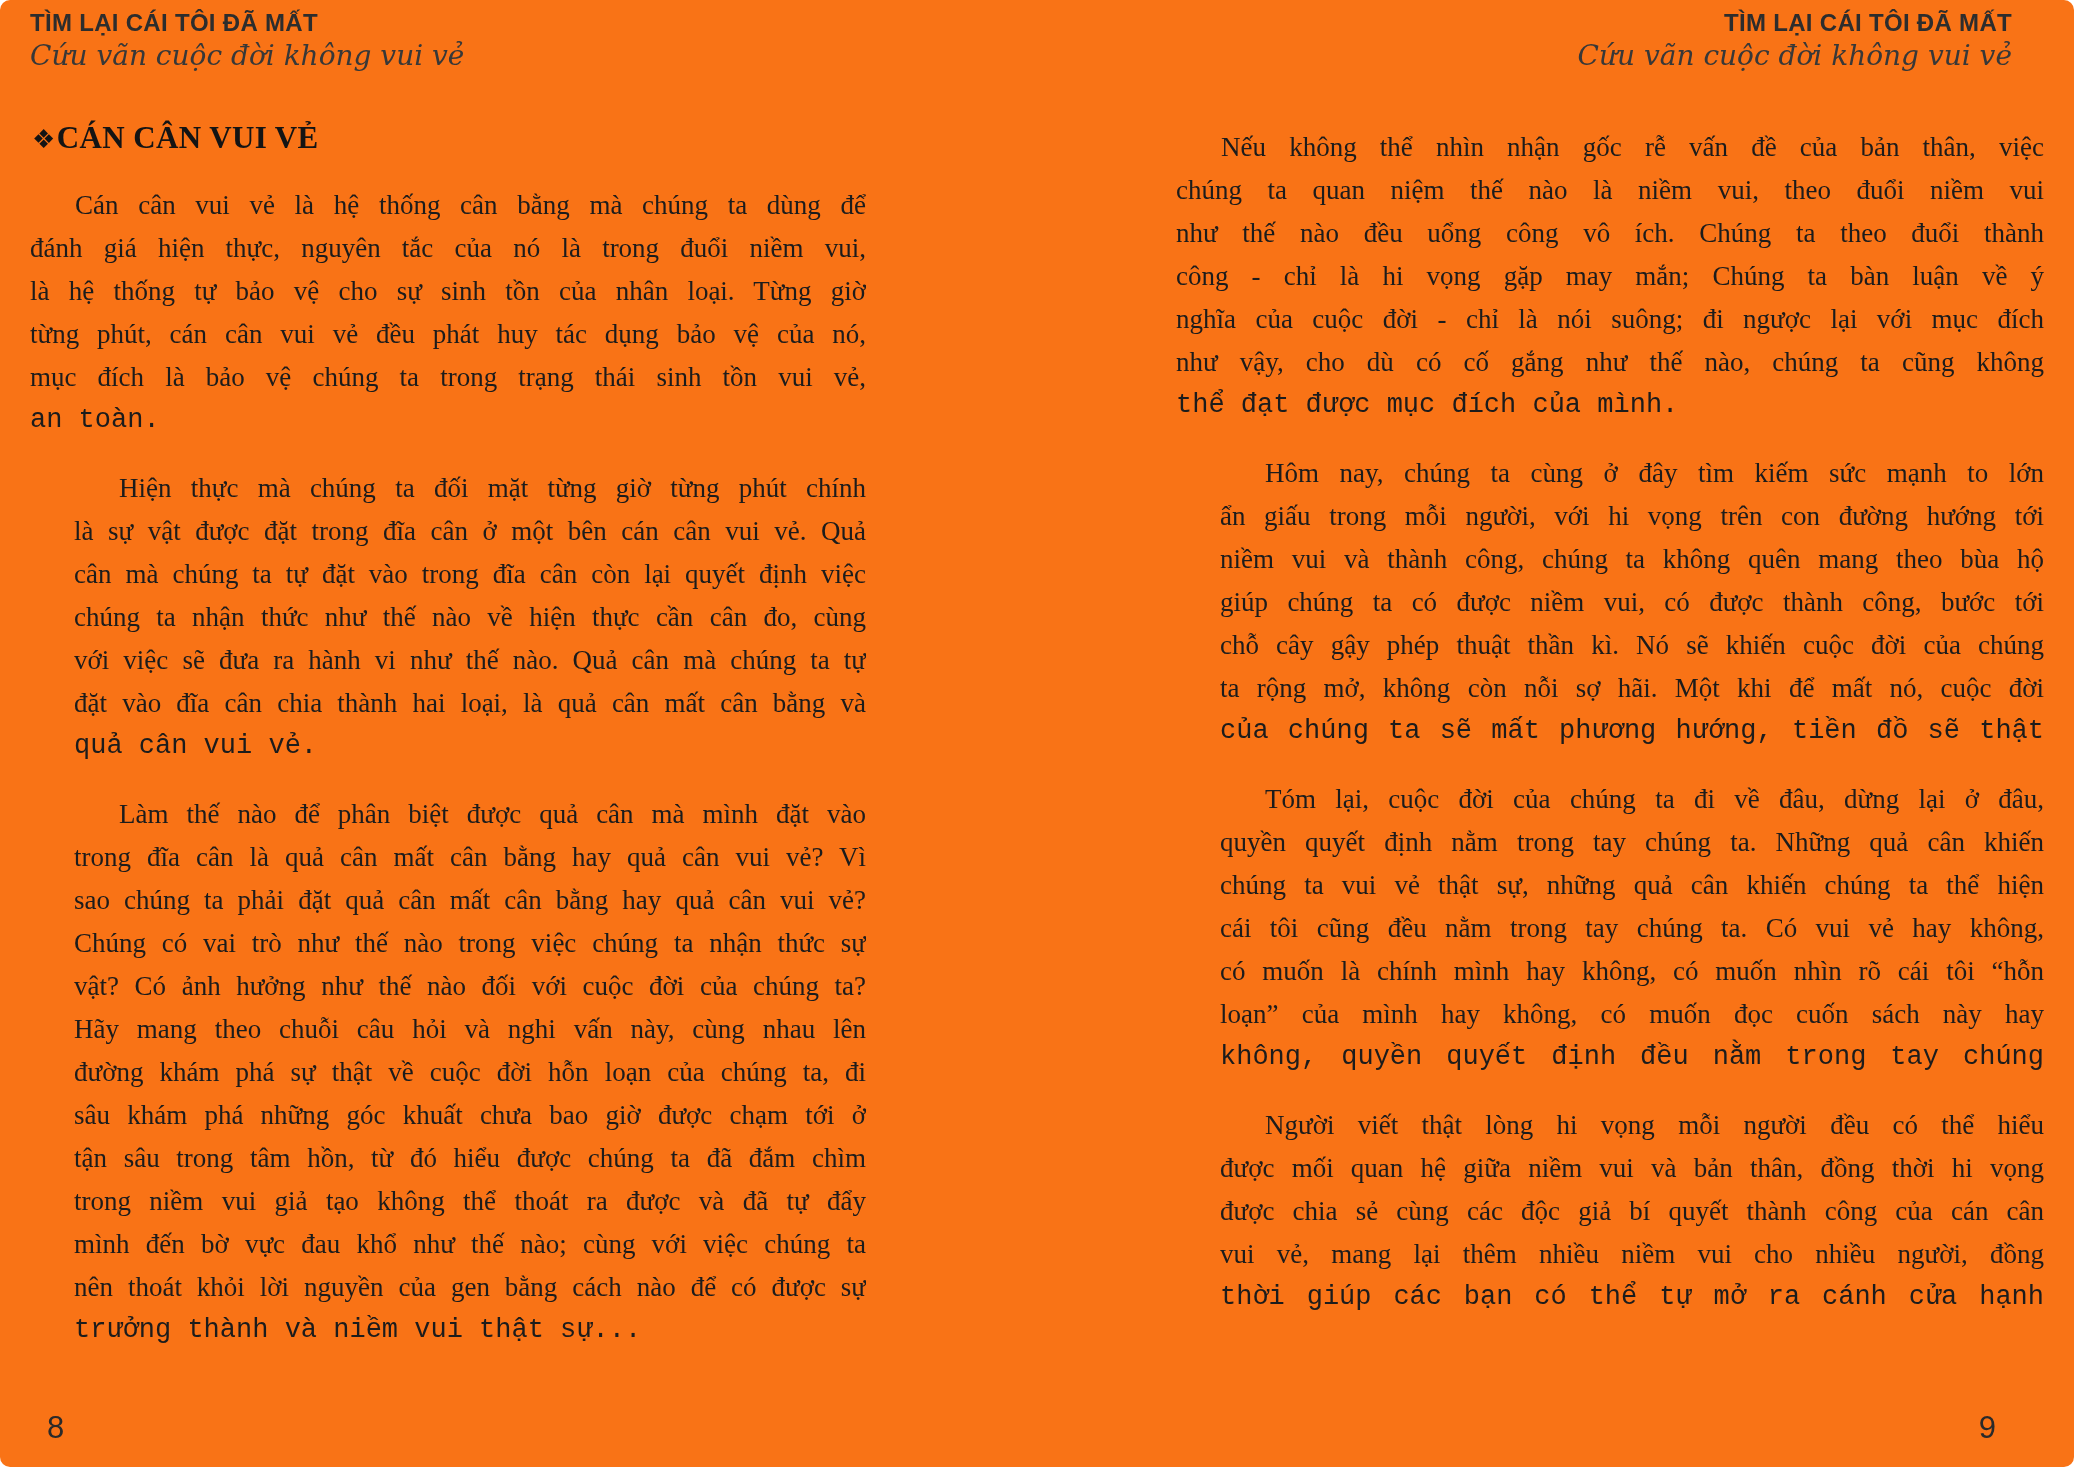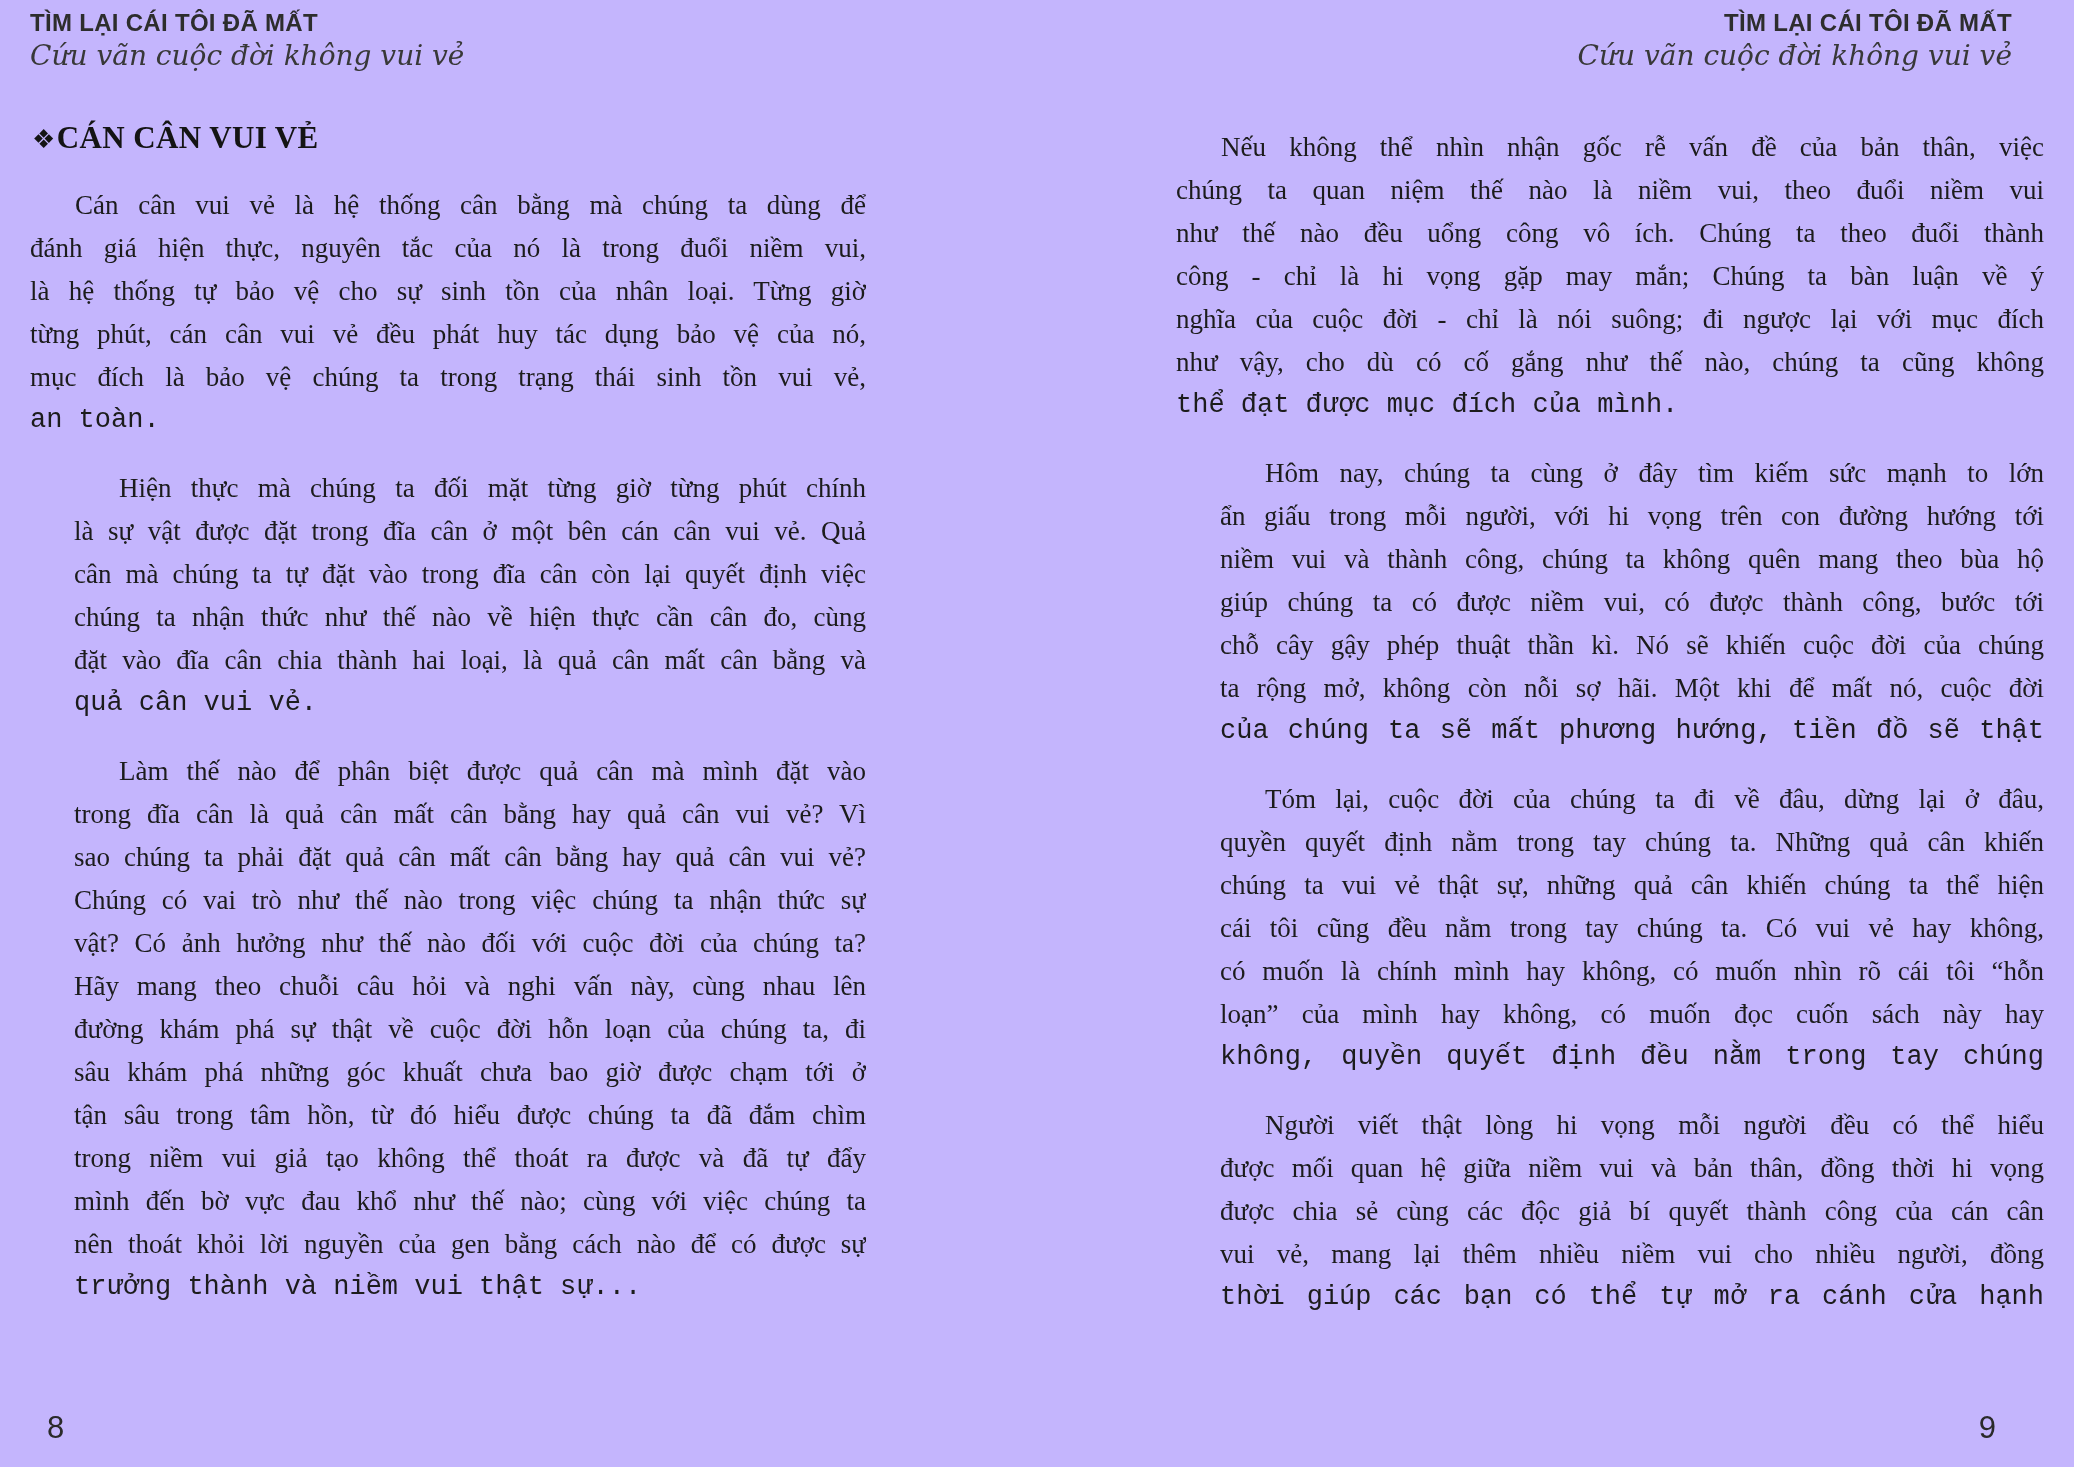--- a/index.html
+++ b/index.html
@@ -4,23 +4,24 @@
 <style>
   html, body {
     margin: 0;
     padding: 0;
     background: #ffffff;
   }
   .spread {
     position: relative;
     width: 2074px;
     height: 1467px;
-    background: #c4b5fd;
+    background: #f97316;
     color: #1c1c1c;
     overflow: hidden;
+    border-radius: 10px;
   }
   
   .running-header {
     position: absolute;
     top: 8px;
   }
   .running-header.left  { left: 30px;  text-align: left;  width: 836px; }
   .running-header.right { left: 1176px; text-align: right; width: 836px; }
   .running-title {
     font-family: "Liberation Sans", "DejaVu Sans", sans-serif;
@@ -107,20 +108,21 @@
         <div class="line">là hệ thống tự bảo vệ cho sự sinh tồn của nhân loại. Từng giờ</div>
         <div class="line">từng phút, cán cân vui vẻ đều phát huy tác dụng bảo vệ của nó,</div>
         <div class="line">mục đích là bảo vệ chúng ta trong trạng thái sinh tồn vui vẻ,</div>
         <div class="line last">an toàn.</div>
       </div>
       <div class="para">
         <div class="line first">Hiện thực mà chúng ta đối mặt từng giờ từng phút chính</div>
         <div class="line">là sự vật được đặt trong đĩa cân ở một bên cán cân vui vẻ. Quả</div>
         <div class="line">cân mà chúng ta tự đặt vào trong đĩa cân còn lại quyết định việc</div>
         <div class="line">chúng ta nhận thức như thế nào về hiện thực cần cân đo, cùng</div>
+        <div class="line">với việc sẽ đưa ra hành vi như thế nào. Quả cân mà chúng ta tự</div>
         <div class="line">đặt vào đĩa cân chia thành hai loại, là quả cân mất cân bằng và</div>
         <div class="line last">quả cân vui vẻ.</div>
       </div>
       <div class="para">
         <div class="line first">Làm thế nào để phân biệt được quả cân mà mình đặt vào</div>
         <div class="line">trong đĩa cân là quả cân mất cân bằng hay quả cân vui vẻ? Vì</div>
         <div class="line">sao chúng ta phải đặt quả cân mất cân bằng hay quả cân vui vẻ?</div>
         <div class="line">Chúng có vai trò như thế nào trong việc chúng ta nhận thức sự</div>
         <div class="line">vật? Có ảnh hưởng như thế nào đối với cuộc đời của chúng ta?</div>
         <div class="line">Hãy mang theo chuỗi câu hỏi và nghi vấn này, cùng nhau lên</div>

